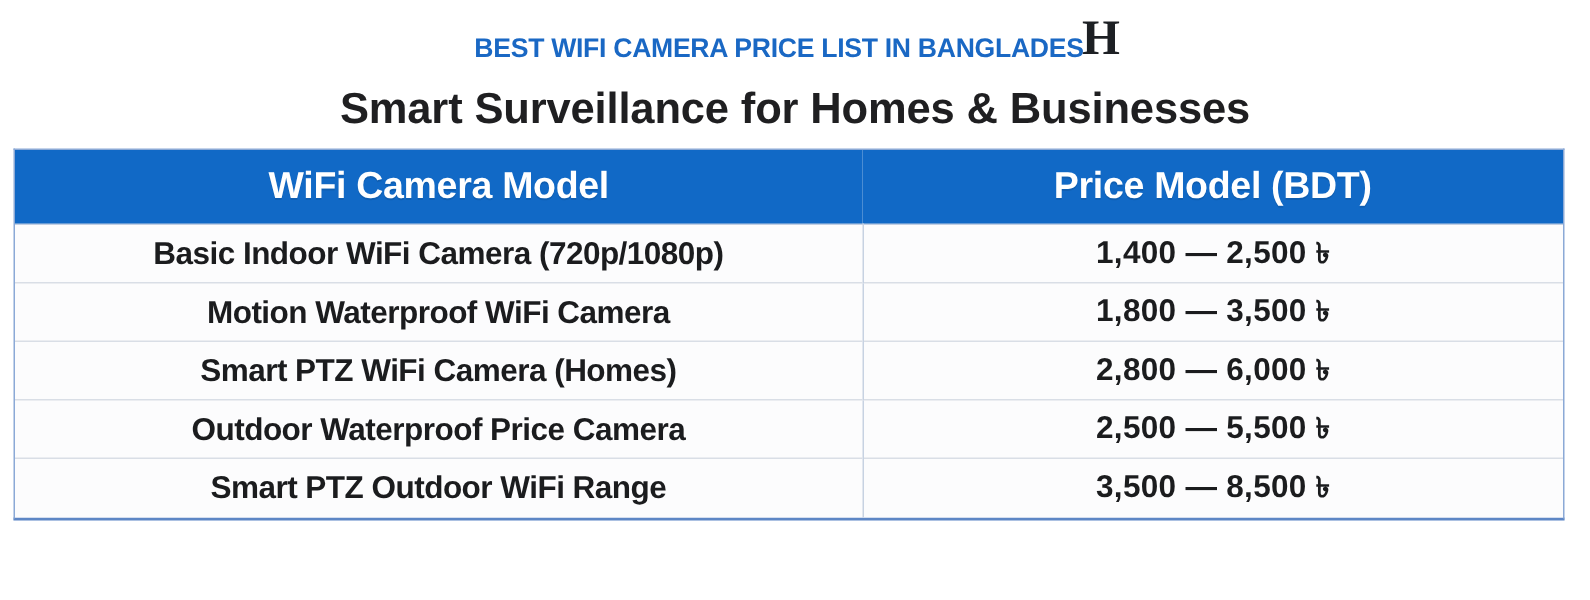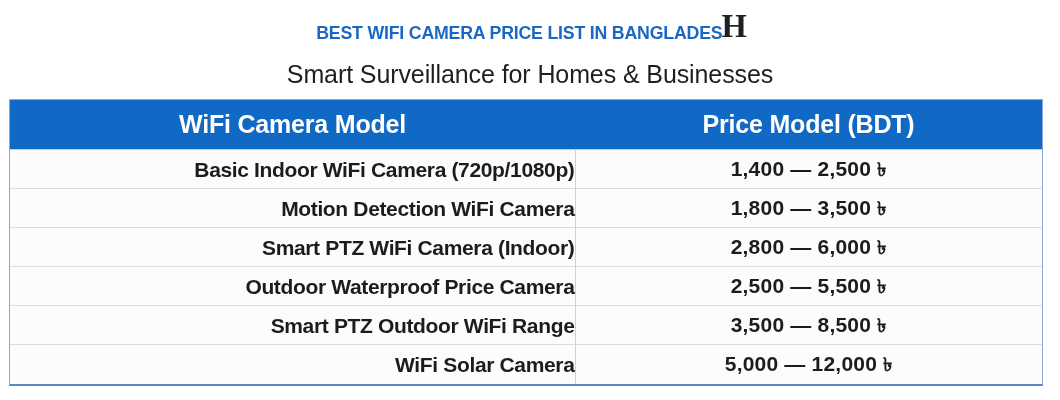--- a/index.html
+++ b/index.html
@@ -44,23 +44,23 @@
     font-family: "Liberation Serif", serif;
     font-weight: 700;
     font-size: 33px;
     letter-spacing: 0;
     position: relative;
     top: -2px;
     left: -1px;
   }
   .subtitle {
     font-family: "Liberation Sans", sans-serif;
-    font-size: 25px;
+    font-size: 29px;
     line-height: 30px;
-    font-weight: 400;
+    font-weight: 700;
     color: #1f1f21;
     letter-spacing: -0.1px;
     margin: 4px 0 0 0;
     white-space: nowrap;
   }
 
   
   .table-wrap {
     position: absolute;
     left: 9px;
@@ -109,21 +109,20 @@
     background: #fcfcfd;
     border-top: 1px solid #d9dee6;
     box-sizing: border-box;
     white-space: nowrap;
   }
   tbody tr.data-row:first-child td {
     border-top: 1px solid #c2cfe3;
   }
   tbody tr.data-row td.cell-model {
     border-right: 1px solid #c7d2e2;
-    text-align: right;
   }
   tbody tr.data-row td.cell-price {
     letter-spacing: 0.2px;
   }
   .taka {
     font-family: "DejaVu Sans", sans-serif;
     font-weight: 700;
     font-size: 19px;
   }
 </style>
@@ -148,36 +147,32 @@
           <th>WiFi Camera Model</th>
           <th>Price Model (BDT)</th>
         </tr>
       </thead>
       <tbody id="table-body">
           <tr class="data-row">
             <td class="cell-model">Basic Indoor WiFi Camera (720p/1080p)</td>
             <td class="cell-price">1,400 — 2,500 <span class="taka">৳</span></td>
           </tr>
           <tr class="data-row">
-            <td class="cell-model">Motion Detection WiFi Camera</td>
+            <td class="cell-model">Motion Waterproof WiFi Camera</td>
             <td class="cell-price">1,800 — 3,500 <span class="taka">৳</span></td>
           </tr>
           <tr class="data-row">
-            <td class="cell-model">Smart PTZ WiFi Camera (Indoor)</td>
+            <td class="cell-model">Smart PTZ WiFi Camera (Homes)</td>
             <td class="cell-price">2,800 — 6,000 <span class="taka">৳</span></td>
           </tr>
           <tr class="data-row">
             <td class="cell-model">Outdoor Waterproof Price Camera</td>
             <td class="cell-price">2,500 — 5,500 <span class="taka">৳</span></td>
           </tr>
           <tr class="data-row">
             <td class="cell-model">Smart PTZ Outdoor WiFi Range</td>
             <td class="cell-price">3,500 — 8,500 <span class="taka">৳</span></td>
           </tr>
-          <tr class="data-row">
-            <td class="cell-model">WiFi Solar Camera</td>
-            <td class="cell-price">5,000 — 12,000 <span class="taka">৳</span></td>
-          </tr>
         </tbody>
     </table>
   </div>
 
 </div>
 
 </body></html>

